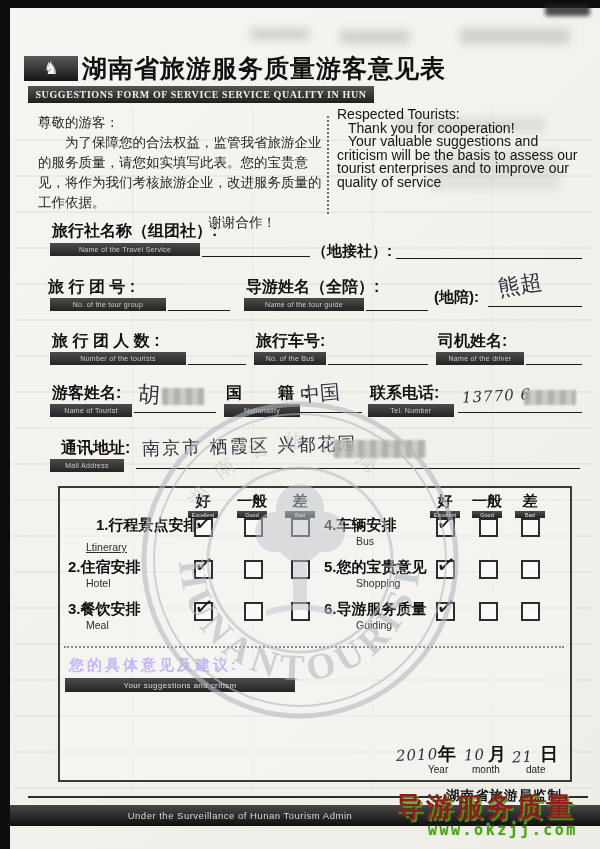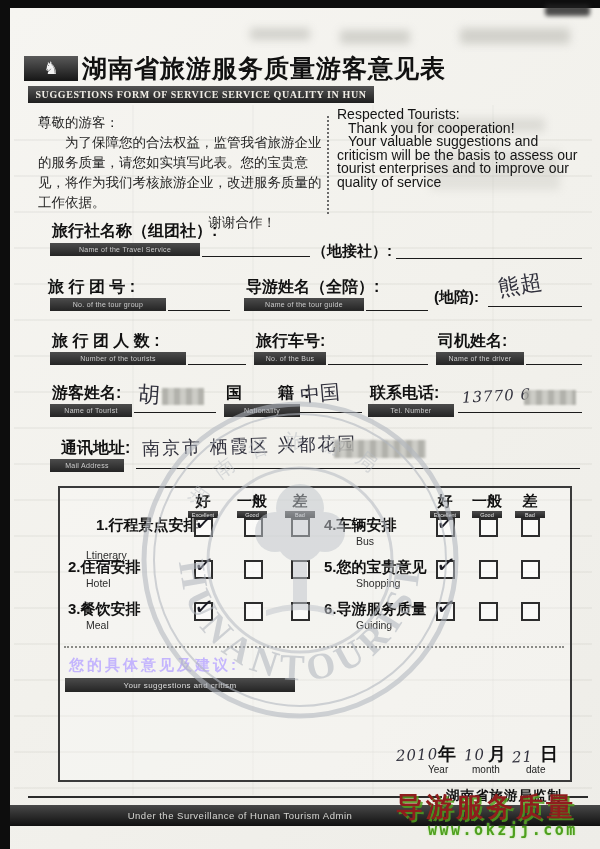--- a/index.html
+++ b/index.html
@@ -204,21 +204,21 @@
     <div class="col-cn" style="left:405px;top:4px;width:44px;">一般</div>
     <div class="col-sub" style="left:412px;top:23px;">
         <span>Good</span>
       </div>
     <div class="col-cn" style="left:453px;top:4px;width:34px;">差</div>
     <div class="col-sub" style="left:455px;top:23px;">
         <span>Bad</span>
       </div>
 
     <div class="item-cn" style="left:8px;top:28px;margin-left:28px;"><span>1.</span><span>行程景点安排</span></div>
-    <div class="item-en" style="left:26px;top:61px;text-decoration:underline;">Ltinerary</div>
+    <div class="item-en" style="left:26px;top:53px;text-decoration:underline;">Ltinerary</div>
     <div class="cb checked" style="left:134px;top:30px;"></div>
     <div class="cb" style="left:184px;top:30px;"></div>
     <div class="cb" style="left:231px;top:30px;"></div>
 
     <div class="item-cn" style="left:8px;top:70px;"><span>2.</span><span>住宿安排</span></div>
     <div class="item-en" style="left:26px;top:89px;">Hotel</div>
     <div class="cb checked" style="left:134px;top:72px;"></div>
     <div class="cb" style="left:184px;top:72px;"></div>
     <div class="cb" style="left:231px;top:72px;"></div>
 

